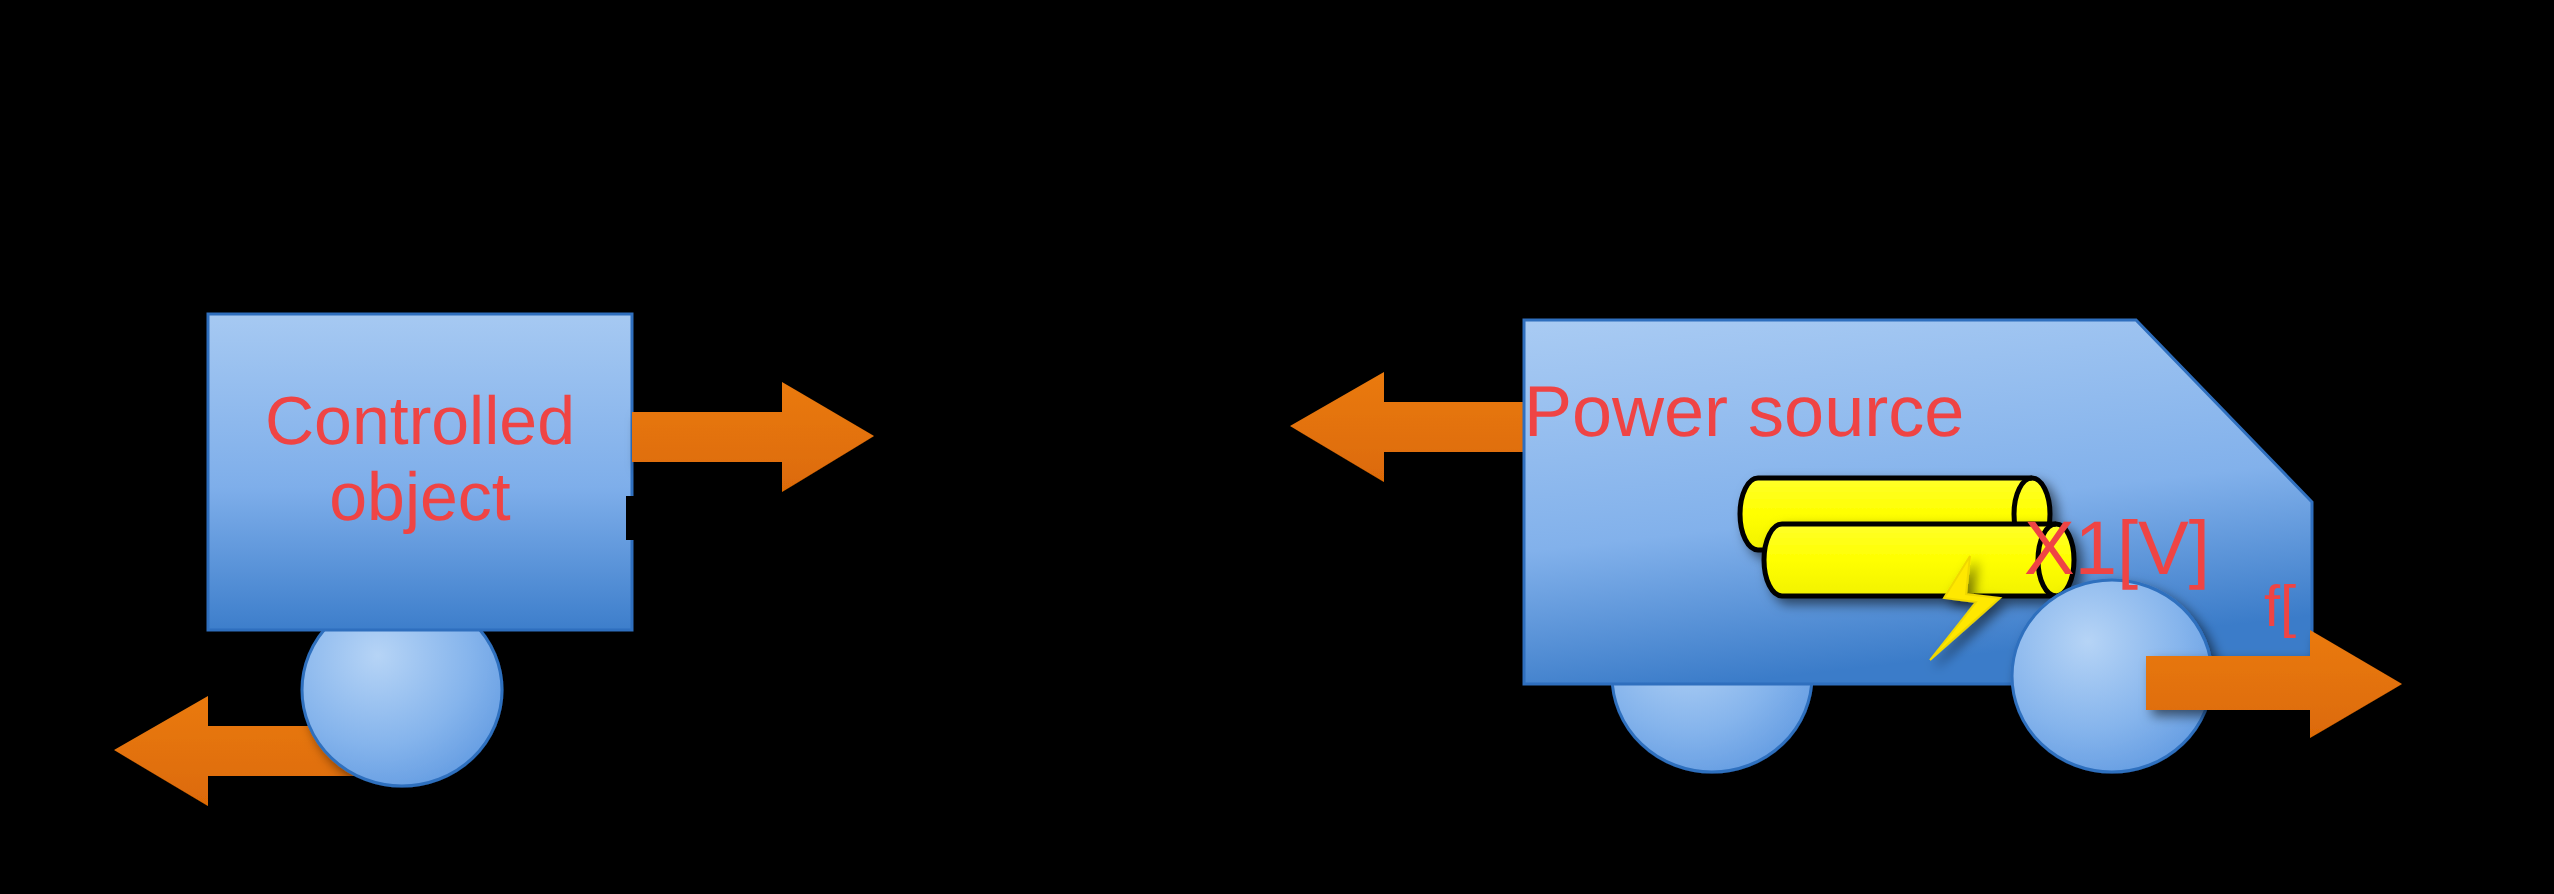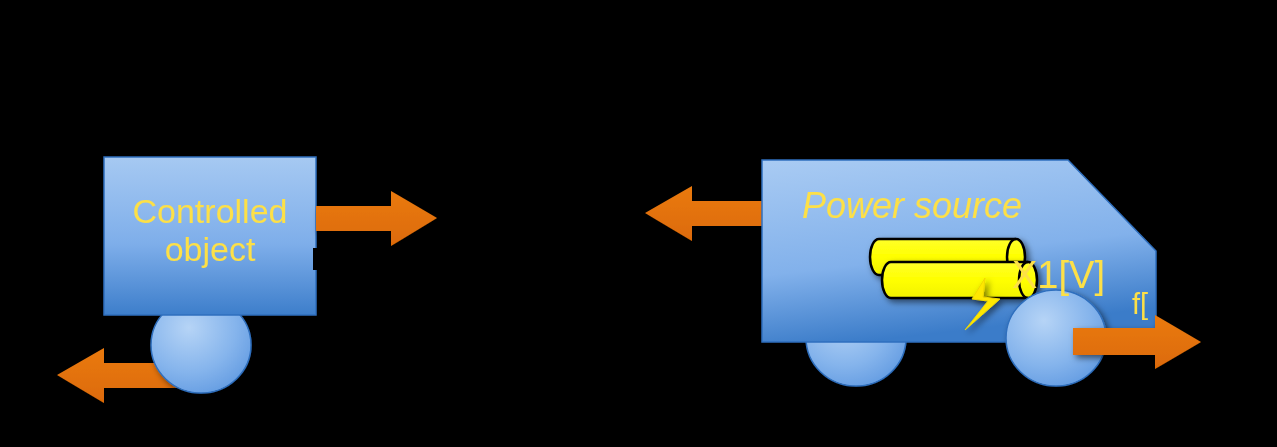--- a/index.html
+++ b/index.html
@@ -14,40 +14,39 @@
     position: relative;
     width: 1277px;
     height: 447px;
     background: #000000;
     overflow: hidden;
   }
   .abs { position: absolute; }
 
   
   .label {
-    color: #fde047;
+    color: #ef4444;
     font-family: "Liberation Sans", sans-serif;
     line-height: 1.12;
     white-space: pre;
     text-align: center;
     user-select: none;
   }
   #controlled-object-label {
     left: 104px;
     top: 192px;
     width: 212px;
     font-size: 34px;
   }
   #power-source-label {
     left: 762px;
     top: 186px;
     width: 300px;
     font-size: 36px;
-    text-align: center;
-    font-style: italic;
+    text-align: left;
   }
   #voltage-label {
     left: 1012px;
     top: 254px;
     font-size: 38px;
     white-space: pre;
     text-align: center;
   }
   #force-label {
     left: 1132px;

